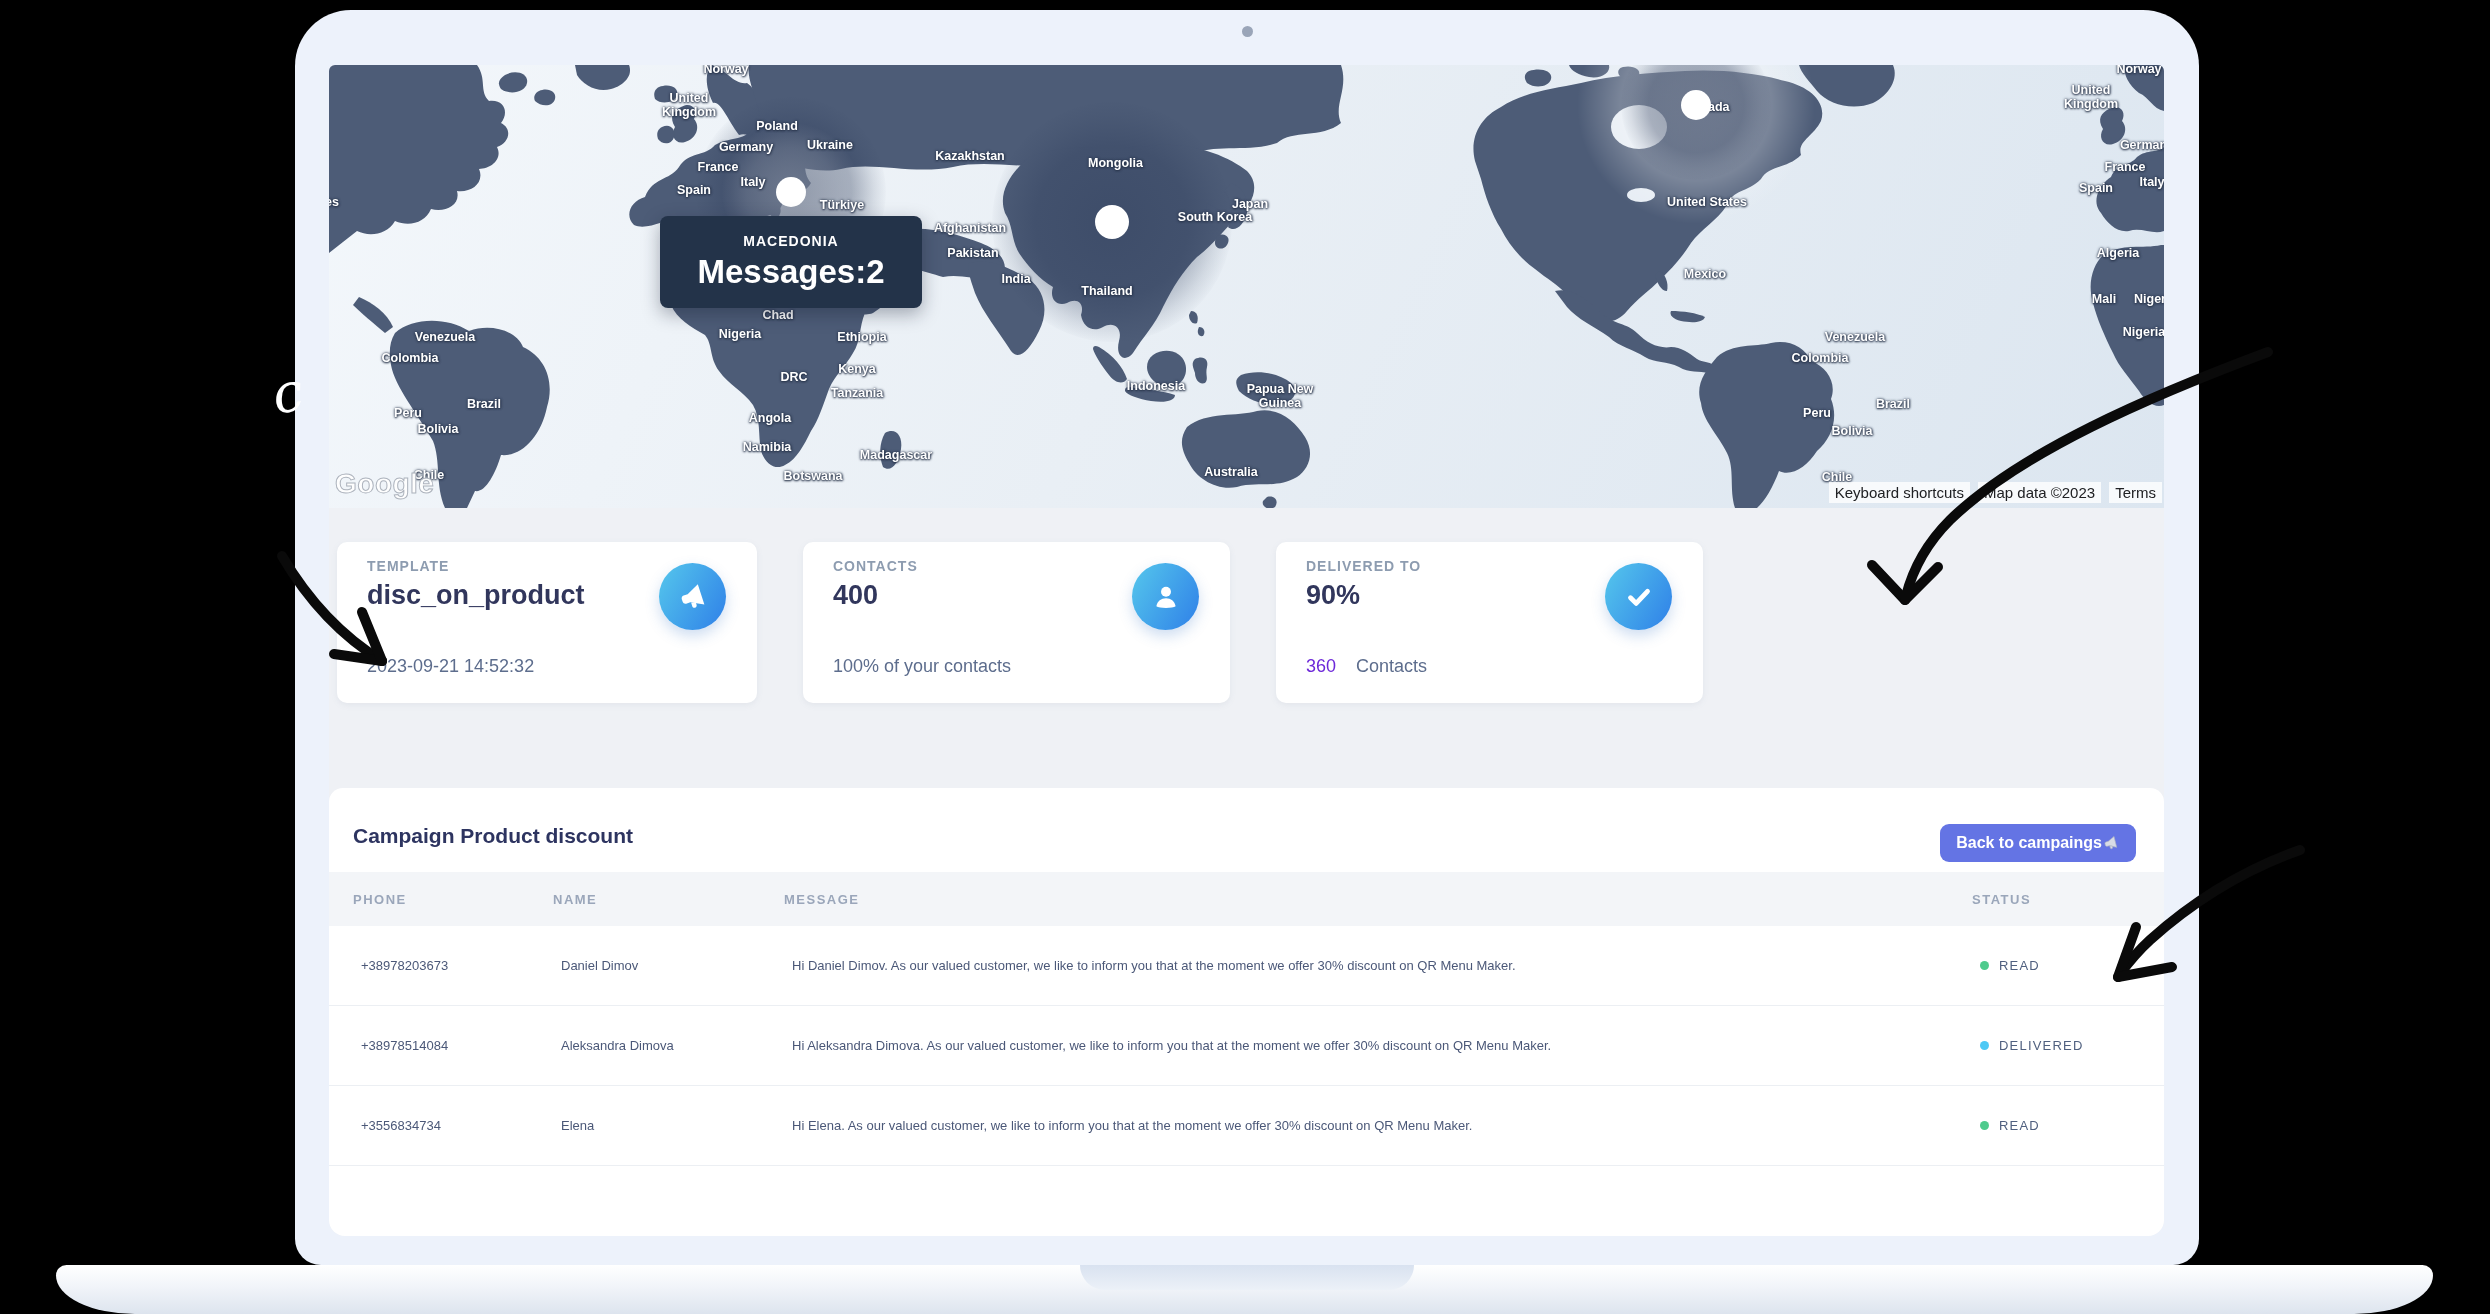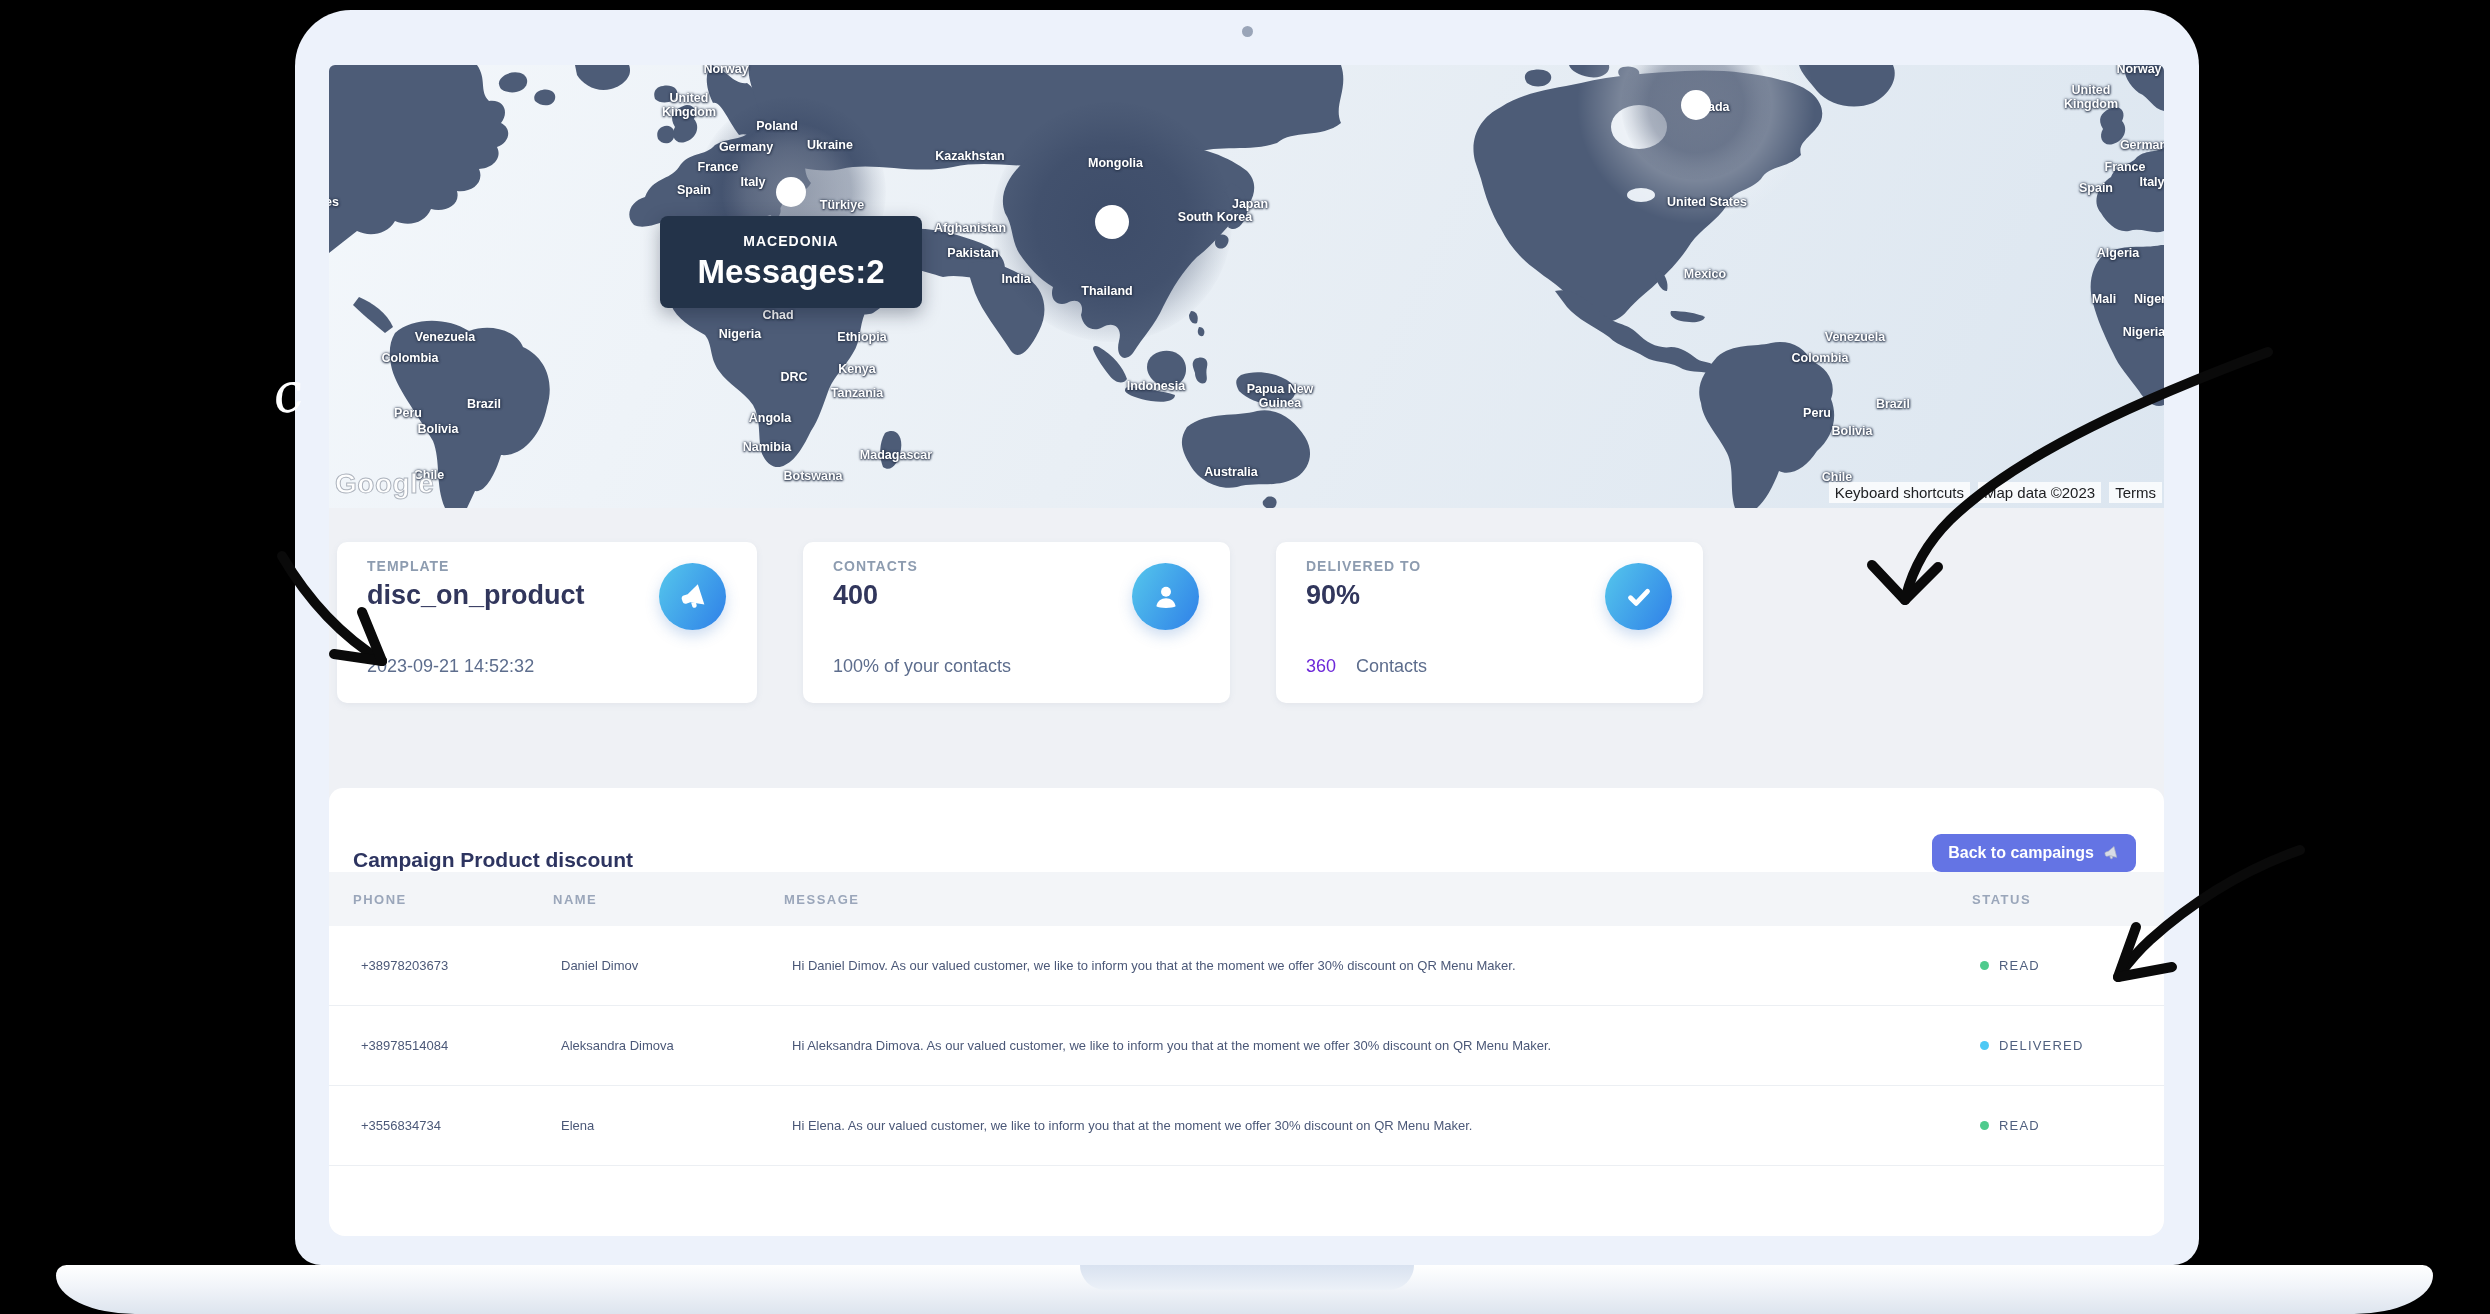--- a/index.html
+++ b/index.html
@@ -54,26 +54,26 @@
   .sub-hl { color:#6d28d9; margin-right:20px; }
   .icon-circle { position:absolute; right:31px; top:21px; width:67px; height:67px; border-radius:50%;
     display:flex; align-items:center; justify-content:center;
     box-shadow:0 6px 14px rgba(60,120,200,.25); }
   .grad-blue { background:linear-gradient(120deg,#55c7ec,#2f80e8); }
   .grad-green { background:linear-gradient(120deg,#58d08c,#3cc3af); }
 
   
   .campaign { position:absolute; left:0; top:723px; width:1835px; height:448px;
     background:#fff; border-radius:14px 14px 0 0; }
-  .camp-head { display:flex; justify-content:space-between; align-items:flex-end;
-    padding:16px 28px 0 24px; height:84px; }
+  .camp-head { display:flex; justify-content:space-between; align-items:flex-start;
+    padding:36px 28px 0 24px; height:84px; }
   .camp-title { font-size:21px; font-weight:700; color:#2d3460; }
   .back-btn { height:38px; padding:0 16px; border:none; border-radius:9px; background:#6474e4;
     color:#fff; font-size:16px; font-weight:700; font-family:"Liberation Sans",sans-serif;
-    display:flex; align-items:center; gap:8px; cursor:pointer; }
+    display:flex; align-items:center; cursor:pointer; }
   .thead { display:grid; grid-template-columns:200px 231px 1188px auto; align-items:center;
     height:54px; background:#f3f5f8; padding-left:24px;
     font-size:13px; font-weight:700; letter-spacing:1.5px; color:#9aa6ba; }
   .trow { display:grid; grid-template-columns:200px 231px 1188px auto; align-items:center;
     height:80px; padding-left:32px; border-bottom:1px solid #eceff3;
     font-size:13px; color:#4b5878; }
   .cell-msg { padding-right:20px; white-space:nowrap; overflow:hidden; }
   .cell-status { display:flex; align-items:center; gap:10px; letter-spacing:1.2px; color:#50607f; }
   .status-dot { width:9px; height:9px; border-radius:50%; flex:none; }
 

